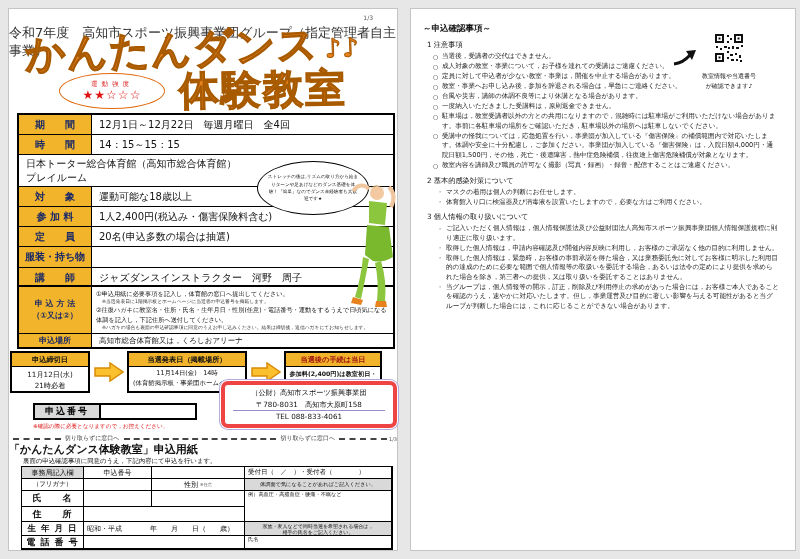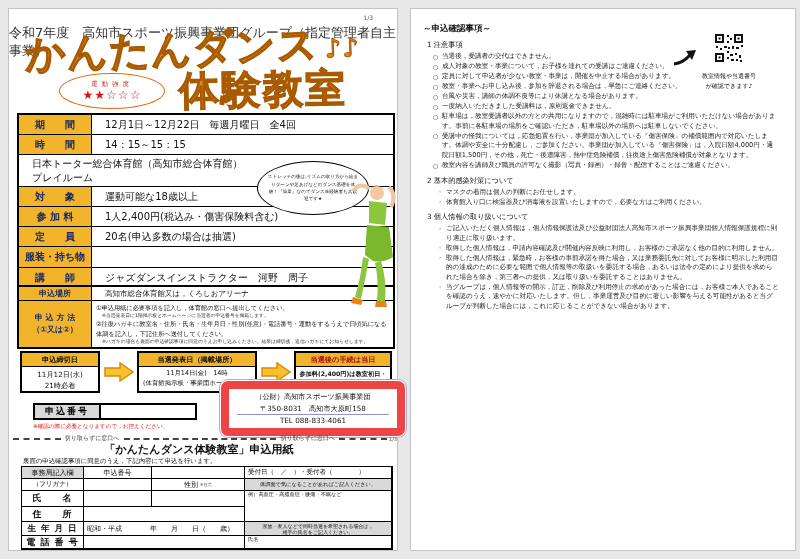--- a/index.html
+++ b/index.html
@@ -20,66 +20,66 @@
   .intensity{position:absolute;left:50px;top:64px;width:106px;height:36px;border:1.5px solid #e06a10;
              border-radius:50%;text-align:center;box-sizing:border-box;background:#fff;}
   .int-label{font-size:6.5px;color:#d22;letter-spacing:4px;margin-top:6px;}
   .int-stars{font-size:12px;color:#e01010;letter-spacing:1px;line-height:1.1;}
 
   .info-table{position:absolute;left:8px;top:104px;width:378px;border:2px solid #000;box-sizing:border-box;background:#fff;}
   .irow{display:flex;border-bottom:1.5px solid #000;}
   .irow:last-child{border-bottom:none;}
   .ilabel{width:72px;flex:none;background:#f2b42b;color:#1b2a66;font-weight:700;font-size:10px;
           display:flex;align-items:center;justify-content:center;border-right:1.5px solid #000;text-align:center;}
-  .ival{flex:1;display:flex;align-items:center;padding:1px 4px 1px 13px;font-size:10px;font-weight:500;color:#111;}
+  .ival{flex:1;display:flex;align-items:center;padding:1px 4px 1px 7px;font-size:10px;font-weight:500;color:#111;}
   .h19{height:19px}.h31{height:31px}.h20{height:20px}
   .pre{white-space:pre-line;}
 
   .bubble{position:absolute;left:248px;top:152px;width:112px;height:54px;background:#fff;border:1.5px solid #000;
           border-radius:50%;z-index:5;box-sizing:border-box;display:flex;align-items:center;}
   .bubble div{font-size:4.6px;line-height:1.6;text-align:center;padding:0 9px;color:#111;}
   .dancer{position:absolute;left:338px;top:168px;z-index:6;}
 
   .apply-table{position:absolute;left:8px;top:276px;width:378px;border:2px solid #000;box-sizing:border-box;background:#fff;}
   .ap-label{font-size:8px;line-height:1.5;}
   .ap-val{display:block;padding:2px 4px;}
   .ap-main{font-size:6.2px;line-height:1.5;color:#111;}
   .ap-note{font-size:4.8px;color:#333;margin-left:6px;line-height:1.5;}
   .h46{height:46px}.h13{height:13px}
   .ap-place{font-size:7.5px;}
 
-  .flow{position:absolute;left:11px;top:342px;width:372px;display:flex;align-items:stretch;}
+  .flow{position:absolute;left:1px;top:342px;width:372px;display:flex;align-items:stretch;}
   .fbox{border:2px solid #000;background:#fff;box-sizing:border-box;}
   .fb1{width:80px;}.fb2{width:120px;}.fb3{width:98px;}
   .fhead{background:#f2b42b;border-bottom:1.5px solid #000;font-size:7.2px;font-weight:700;text-align:center;
          padding:1.5px 0;color:#111;}
   .fb3 .fhead{color:#9c1010;}
   .fbody{font-size:7.2px;text-align:center;padding-top:2px;line-height:1.55;color:#111;}
   .fb2 .fbody{font-size:6.4px;}
   .fb3 .fbody{font-size:6.2px;font-weight:700;}
   .farrow{flex:none;width:37px;display:flex;align-items:center;justify-content:center;}
 
   .appno-row{position:absolute;left:24px;top:394px;display:flex;}
   .appno-label{width:68px;height:17px;background:#d8d8d8;border:2px solid #000;box-sizing:border-box;
                font-size:9px;font-weight:700;display:flex;align-items:center;justify-content:center;letter-spacing:2px;}
   .appno-blank{width:96px;height:17px;border:2px solid #000;border-left:none;box-sizing:border-box;background:#fff;}
   .appno-note{position:absolute;left:24px;top:414px;font-size:5.6px;color:#d11;}
 
-  .contact-box{position:absolute;left:212px;top:372px;width:168px;border:8px solid #ef4444;border-radius:7px;
+  .contact-box{position:absolute;left:212px;top:372px;width:168px;border:4px solid #ef4444;border-radius:7px;
                box-shadow:0 0 0 1px #fff,0 0 0 2px #b4aadb;background:#fff;text-align:center;
                font-size:7.2px;line-height:1.6;padding:2px 0 1px;color:#111;}
   .contact-tel{border-top:1px solid #9a8ecb;margin:0 8px;}
 
   .cutline{position:absolute;left:4px;top:425px;width:384px;display:flex;align-items:center;}
   .dash{border-top:2px dashed #444;height:0;}
   .d1{flex:0.5}.d2{flex:1.6}.d3{flex:0.5}
   .cuttext{font-size:6px;color:#333;padding:0 4px;white-space:nowrap;}
   .cutpage{font-size:5px;color:#555;padding-left:2px;}
 
-  .form-title{position:absolute;left:0;right:8px;top:433px;text-align:center;font-size:11px;font-weight:700;color:#111;}
+  .form-title{position:absolute;left:0;right:8px;top:433px;font-size:11px;font-weight:700;color:#111;}
   .form-sub{position:absolute;left:14px;top:448px;font-size:6.4px;color:#111;}
 
   .form-table{position:absolute;left:12px;top:457px;display:grid;grid-template-columns:62px 68px 93px 147px;
               grid-template-rows:12px 12px 16px 15px 14px 13px;border:1.5px solid #000;background:#fff;}
   .fc{border-right:1px solid #000;border-bottom:1px solid #000;box-sizing:border-box;overflow:hidden;
       display:flex;align-items:center;justify-content:center;color:#111;}
   .fc.left{justify-content:flex-start;padding-left:3px;}
   .fc.top{align-items:flex-start;}
   .gray{background:#d9d9d9;}
   .f7{font-size:7px;}.f65{font-size:6.5px;}.f52{font-size:5.2px;}.f5{font-size:5px;}
@@ -159,33 +159,33 @@
       <path d="M23 12 Q30 4 38 13 Q34 8 30 9 Q26 9 23 12" fill="#c9a060"></path>
       <path d="M22 24 L40 26 L38 48 L22 46 Z" fill="#8cc63f"></path>
       <path d="M20 48 L42 50 L46 80 Q36 86 26 84 L18 78 Z" fill="#7ab82e"></path>
       <path d="M22 82 Q18 104 14 122 L8 120 Q14 100 16 80 Z" fill="#8cc63f"></path>
       <path d="M34 84 Q40 104 38 124 L30 124 Q32 104 28 86 Z" fill="#8cc63f"></path>
       <path d="M6 120 L16 123 L14 128 L4 126 Z" fill="#e8821e"></path>
       <path d="M29 124 L39 124 L40 130 L28 130 Z" fill="#e8821e"></path>
     </svg>
 
     <div class="apply-table">
-      <div class="irow h13">
-        <div class="ilabel ap-label">申込場所</div>
-        <div class="ival ap-place">高知市総合体育館又は，くろしおアリーナ</div>
-      </div>
       <div class="irow h46">
         <div class="ilabel ap-label pre">申 込 方 法
 （①又は②）</div>
         <div class="ival ap-val">
           <div class="ap-main">①申込用紙に必要事項を記入し，体育館の窓口へ提出してください。</div>
           <div class="ap-note">※当選発表日に1階掲示板とホームページに当選者の申込番号を掲載します。</div>
           <div class="ap-main">②往復ハガキに教室名・住所・氏名・生年月日・性別(任意)・電話番号・運動をするうえで日頃気になる体調を記入し，下記住所へ送付してください。</div>
           <div class="ap-note">※ハガキの場合も裏面の申込確認事項に同意のうえお申し込みください。結果は締切後，返信ハガキにてお知らせします。</div>
         </div>
+      </div>
+      <div class="irow h13">
+        <div class="ilabel ap-label">申込場所</div>
+        <div class="ival ap-place">高知市総合体育館又は，くろしおアリーナ</div>
       </div>
     </div>
 
     <div class="flow">
       <div class="fbox fb1">
         <div class="fhead">申込締切日</div>
         <div class="fbody pre">11月12日(水)
 21時必着</div>
       </div>
       <span class="farrow">
@@ -211,21 +211,21 @@
     </div>
 
     <div class="appno-row">
       <div class="appno-label">申込番号</div>
       <div class="appno-blank"></div>
     </div>
     <div class="appno-note">※確認の際に必要となりますので，お控えください。</div>
 
     <div class="contact-box">
       <div>（公財）高知市スポーツ振興事業団</div>
-      <div>〒350-8031　高知市大原町158</div>
+      <div>〒780-8031　高知市大原町158</div>
       <div class="contact-tel">TEL 088-833-4061</div>
     </div>
 
     <div class="cutline">
       <span class="dash d1"></span>
       <span class="cuttext">切り取らずに窓口へ</span>
       <span class="dash d2"></span>
       <span class="cuttext">切り取らずに窓口へ</span>
       <span class="dash d3"></span>
       <span class="cutpage">1/3</span>

